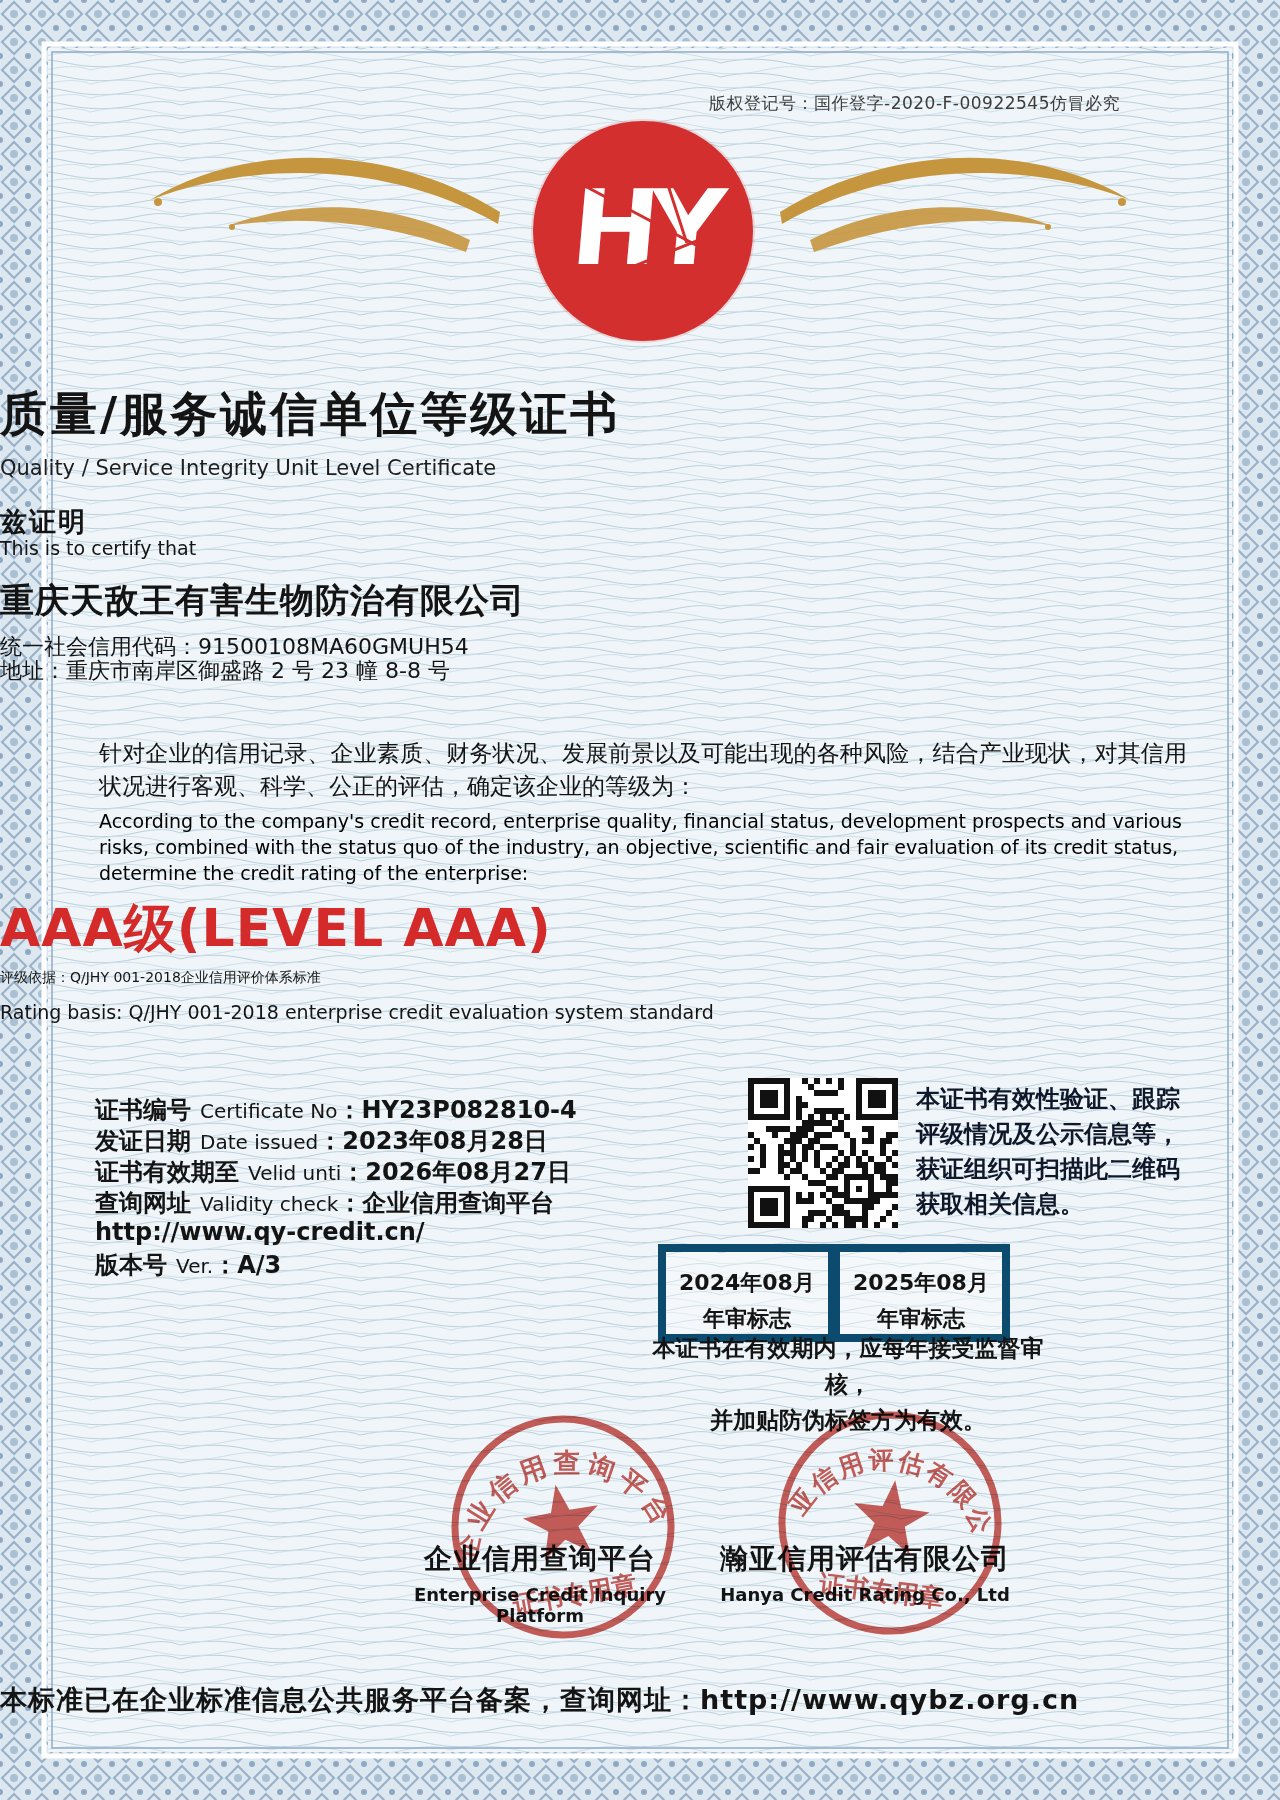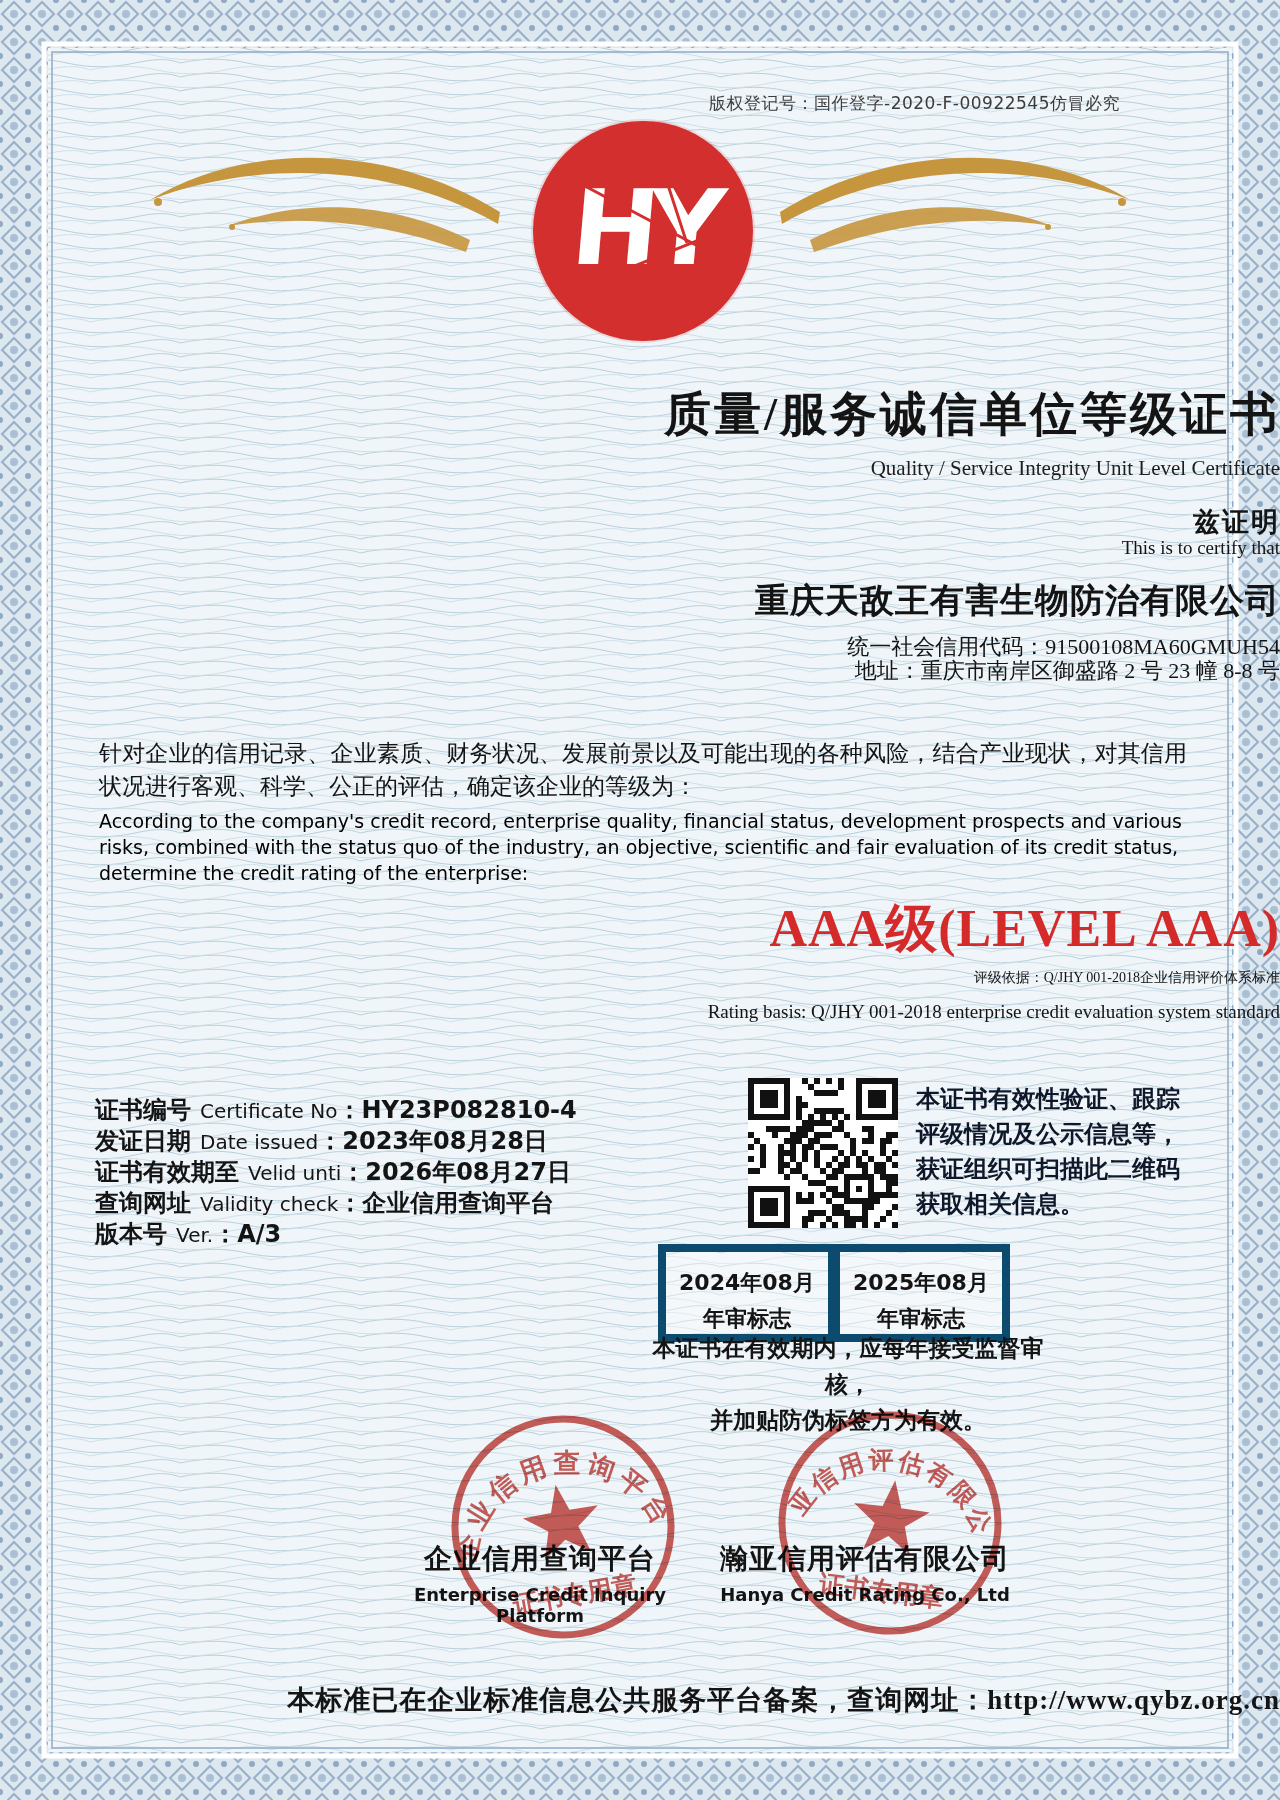--- a/index.html
+++ b/index.html
@@ -4,21 +4,21 @@
 <style>
   html,body{margin:0;padding:0;background:#9aa7b0;}
   .page{
     position:relative;width:1280px;height:1800px;overflow:hidden;
     background:#eef4f7;
     font-family:"DejaVu Sans","Liberation Sans",sans-serif;
     color:#141414;
   }
   .bg{position:absolute;left:0;top:0;z-index:0;}
   .layer{position:absolute;z-index:2;}
-  .center{text-align:right;left:0;width:1280px;font-family:Liberation Serif, serif;}
+  .center{text-align:left;left:0;width:1280px;}
 
   .copyright{top:92px;right:160px;position:absolute;z-index:2;font-size:17px;font-weight:500;color:#3c3c3c;letter-spacing:.5px;}
 
   .logo{position:absolute;z-index:2;left:533px;top:121px;width:220px;height:220px;border-radius:50%;
     background:#d32f2f;display:flex;align-items:center;justify-content:center;overflow:hidden;
     box-shadow:0 0 0 2px rgba(211,47,47,.15);}
   .logo .hy{font-size:104px;font-weight:900;color:#ffffff;letter-spacing:-10px;transform:skewX(-5deg);line-height:1;padding-bottom:6px;}
   .crack{position:absolute;background:#d32f2f;height:3px;border-radius:2px;}
   .crack.c1{width:150px;left:38px;top:96px;transform:rotate(28deg);}
   .crack.c2{width:120px;left:70px;top:132px;transform:rotate(-22deg);}
@@ -150,20 +150,23 @@
     </div>
     <div class="dl">
       <span class="dl-cn">证书有效期至</span>
       <span class="dl-en">Velid unti</span>
       <span class="dl-rest">：2026年08月27日</span>
     </div>
     <div class="dl">
       <span class="dl-cn">查询网址</span>
       <span class="dl-en">Validity check</span>
       <span class="dl-rest">：企业信用查询平台</span>
+    </div>
+    <div class="dl">
+      <span class="dl-rest">http://www.qy-credit.cn/</span>
     </div>
     <div class="dl">
       <span class="dl-cn">版本号</span>
       <span class="dl-en">Ver.</span>
       <span class="dl-rest">：A/3</span>
     </div>
   </div>
 
   <div class="qr">
     <svg id="qr-svg" width="150" height="150" viewBox="0 0 150 150">

